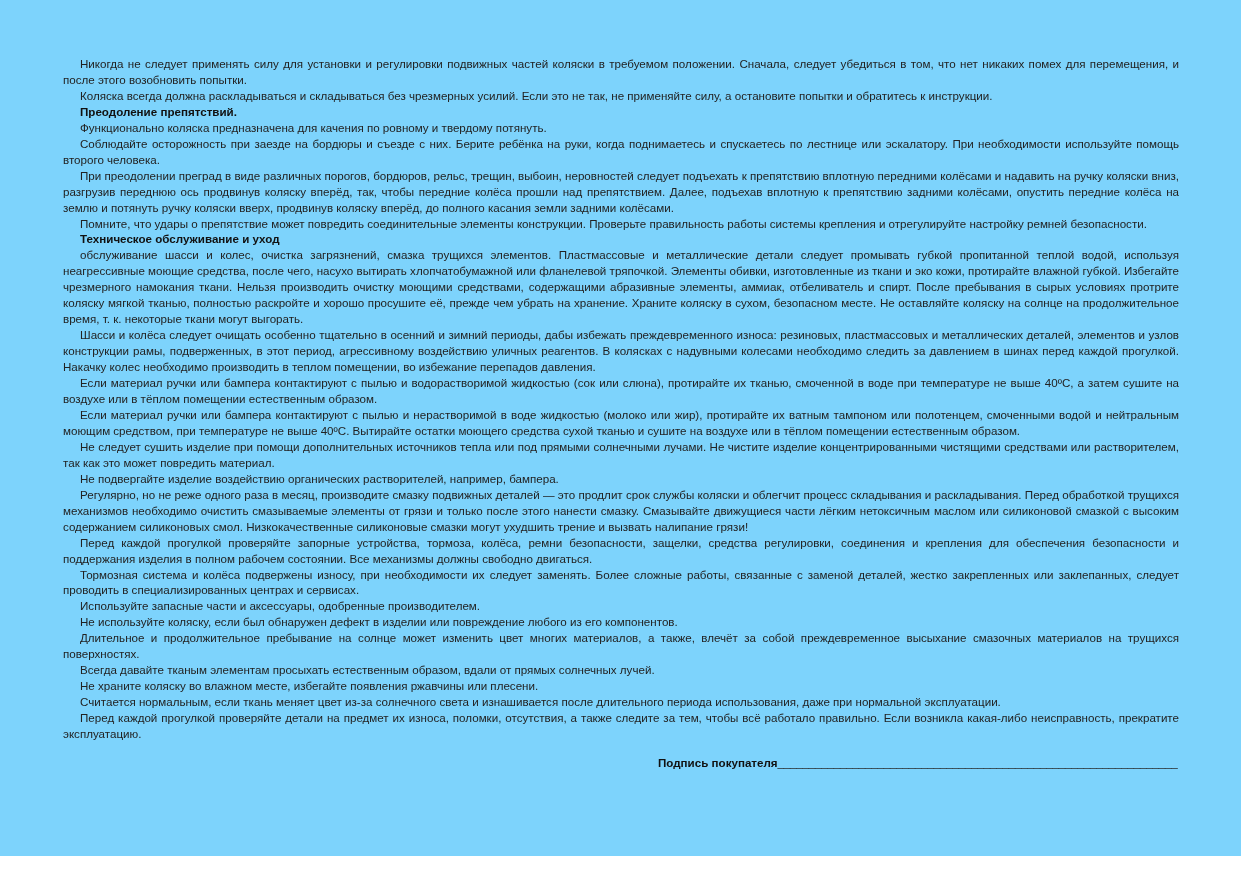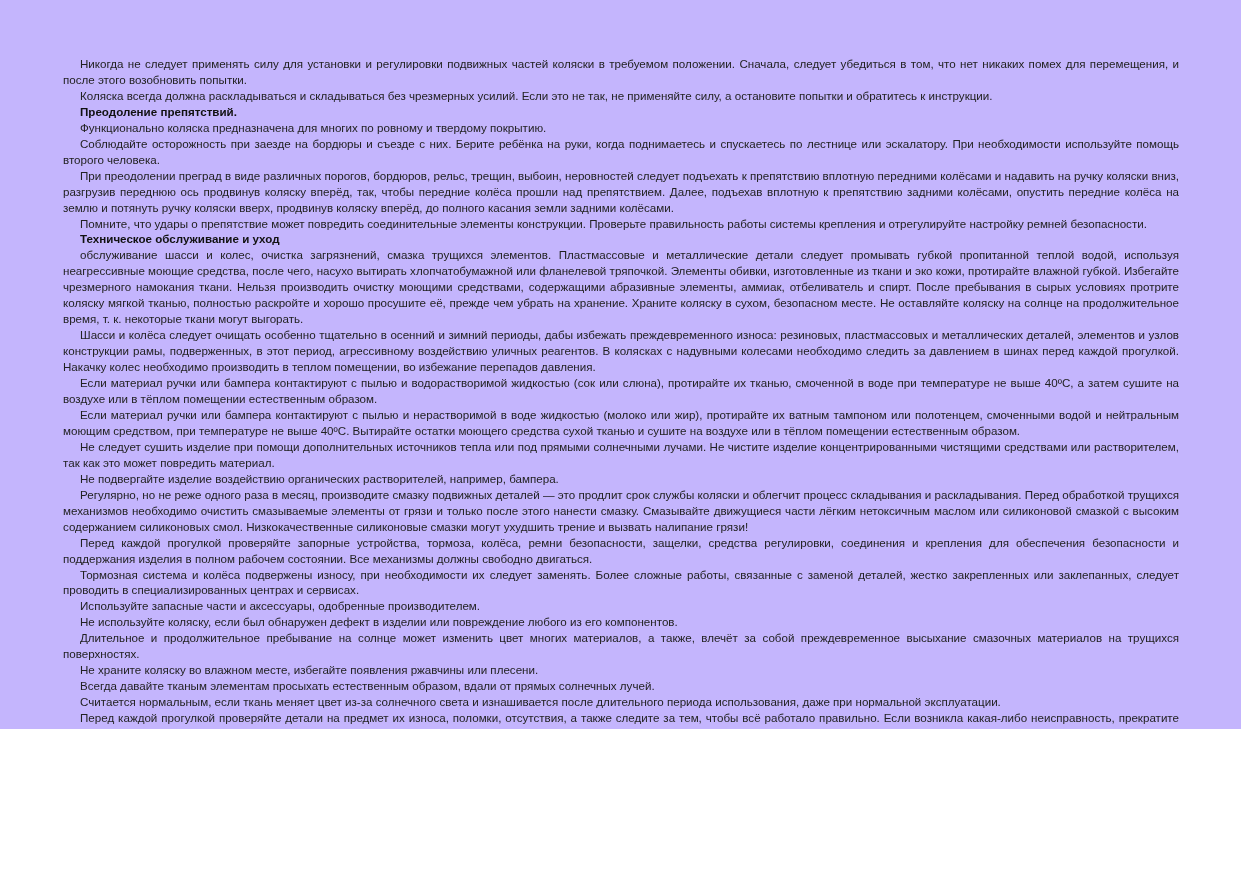--- a/index.html
+++ b/index.html
@@ -3,22 +3,22 @@
 <meta charset="utf-8">
 <style>
   html, body {
     margin: 0;
     padding: 0;
     background: #ffffff;
   }
   .page {
     position: relative;
     width: 1241px;
-    height: 729px;
-    background: #c4b5fd;
+    height: 856px;
+    background: #7dd3fc;
     overflow: hidden;
     box-sizing: border-box;
     padding: 56px 62px 0 63px;
     font-family: "Liberation Sans", sans-serif;
     font-size: 11.6px;
     line-height: 15.95px;
     color: #222222;
   }
   .text-body {
     text-align: justify;
@@ -48,35 +48,38 @@
   }
 </style>
 </head>
 <body>
 
 <div class="page">
   <div class="text-body">
       <p class="para body">Никогда не следует применять силу для установки и регулировки подвижных частей коляски в требуемом положении. Сначала, следует убедиться в том, что нет никаких помех для перемещения, и после этого возобновить попытки.</p>
       <p class="para body">Коляска всегда должна раскладываться и складываться без чрезмерных усилий. Если это не так, не применяйте силу, а остановите попытки и обратитесь к инструкции.</p>
       <p class="para heading">Преодоление препятствий.</p>
-      <p class="para body">Функционально коляска предназначена для многих по ровному и твердому покрытию.</p>
+      <p class="para body">Функционально коляска предназначена для качения по ровному и твердому потянуть.</p>
       <p class="para body">Соблюдайте осторожность при заезде на бордюры и съезде с них. Берите ребёнка на руки, когда поднимаетесь и спускаетесь по лестнице или эскалатору. При необходимости используйте помощь второго человека.</p>
       <p class="para body">При преодолении преград в виде различных порогов, бордюров, рельс, трещин, выбоин, неровностей следует подъехать к препятствию вплотную передними колёсами и надавить на ручку коляски вниз, разгрузив переднюю ось продвинув коляску вперёд, так, чтобы передние колёса прошли над препятствием. Далее, подъехав вплотную к препятствию задними колёсами, опустить передние колёса на землю и потянуть ручку коляски вверх, продвинув коляску вперёд, до полного касания земли задними колёсами.</p>
       <p class="para body">Помните, что удары о препятствие может повредить соединительные элементы конструкции. Проверьте правильность работы системы крепления и отрегулируйте настройку ремней безопасности.</p>
       <p class="para heading">Техническое обслуживание и уход</p>
       <p class="para body">обслуживание шасси и колес, очистка загрязнений, смазка трущихся элементов. Пластмассовые и металлические детали следует промывать губкой пропитанной теплой водой, используя неагрессивные моющие средства, после чего, насухо вытирать хлопчатобумажной или фланелевой тряпочкой. Элементы обивки, изготовленные из ткани и эко кожи, протирайте влажной губкой. Избегайте чрезмерного намокания ткани. Нельзя производить очистку моющими средствами, содержащими абразивные элементы, аммиак, отбеливатель и спирт. После пребывания в сырых условиях протрите коляску мягкой тканью, полностью раскройте и хорошо просушите её, прежде чем убрать на хранение. Храните коляску в сухом, безопасном месте. Не оставляйте коляску на солнце на продолжительное время, т. к. некоторые ткани могут выгорать.</p>
       <p class="para body">Шасси и колёса следует очищать особенно тщательно в осенний и зимний периоды, дабы избежать преждевременного износа: резиновых, пластмассовых и металлических деталей, элементов и узлов конструкции рамы, подверженных, в этот период, агрессивному воздействию уличных реагентов. В колясках с надувными колесами необходимо следить за давлением в шинах перед каждой прогулкой. Накачку колес необходимо производить в теплом помещении, во избежание перепадов давления.</p>
       <p class="para body">Если материал ручки или бампера контактируют с пылью и водорастворимой жидкостью (сок или слюна), протирайте их тканью, смоченной в воде при температуре не выше 40ºС, а затем сушите на воздухе или в тёплом помещении естественным образом.</p>
       <p class="para body">Если материал ручки или бампера контактируют с пылью и нерастворимой в воде жидкостью (молоко или жир), протирайте их ватным тампоном или полотенцем, смоченными водой и нейтральным моющим средством, при температуре не выше 40ºС. Вытирайте остатки моющего средства сухой тканью и сушите на воздухе или в тёплом помещении естественным образом.</p>
       <p class="para body">Не следует сушить изделие при помощи дополнительных источников тепла или под прямыми солнечными лучами. Не чистите изделие концентрированными чистящими средствами или растворителем, так как это может повредить материал.</p>
       <p class="para body">Не подвергайте изделие воздействию органических растворителей, например, бампера.</p>
       <p class="para body">Регулярно, но не реже одного раза в месяц, производите смазку подвижных деталей — это продлит срок службы коляски и облегчит процесс складывания и раскладывания. Перед обработкой трущихся механизмов необходимо очистить смазываемые элементы от грязи и только после этого нанести смазку. Смазывайте движущиеся части лёгким нетоксичным маслом или силиконовой смазкой с высоким содержанием силиконовых смол. Низкокачественные силиконовые смазки могут ухудшить трение и вызвать налипание грязи!</p>
       <p class="para body">Перед каждой прогулкой проверяйте запорные устройства, тормоза, колёса, ремни безопасности, защелки, средства регулировки, соединения и крепления для обеспечения безопасности и поддержания изделия в полном рабочем состоянии. Все механизмы должны свободно двигаться.</p>
       <p class="para body">Тормозная система и колёса подвержены износу, при необходимости их следует заменять. Более сложные работы, связанные с заменой деталей, жестко закрепленных или заклепанных, следует проводить в специализированных центрах и сервисах.</p>
       <p class="para body">Используйте запасные части и аксессуары, одобренные производителем.</p>
       <p class="para body">Не используйте коляску, если был обнаружен дефект в изделии или повреждение любого из его компонентов.</p>
       <p class="para body">Длительное и продолжительное пребывание на солнце может изменить цвет многих материалов, а также, влечёт за собой преждевременное высыхание смазочных материалов на трущихся поверхностях.</p>
+      <p class="para body">Всегда давайте тканым элементам просыхать естественным образом, вдали от прямых солнечных лучей.</p>
       <p class="para body">Не храните коляску во влажном месте, избегайте появления ржавчины или плесени.</p>
-      <p class="para body">Всегда давайте тканым элементам просыхать естественным образом, вдали от прямых солнечных лучей.</p>
       <p class="para body">Считается нормальным, если ткань меняет цвет из-за солнечного света и изнашивается после длительного периода использования, даже при нормальной эксплуатации.</p>
       <p class="para body">Перед каждой прогулкой проверяйте детали на предмет их износа, поломки, отсутствия, а также следите за тем, чтобы всё работало правильно. Если возникла какая-либо неисправность, прекратите эксплуатацию.</p>
     </div>
+  <div class="signature">
+    <span class="sig-label">Подпись покупателя</span><span class="sig-line">________________________________________________________________</span>
+  </div>
 </div>
 
 </body></html>

